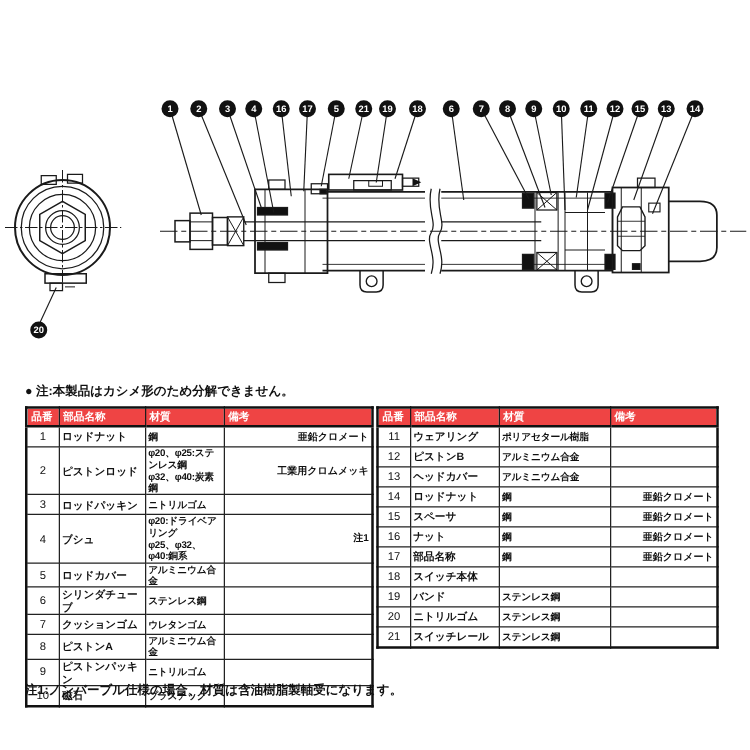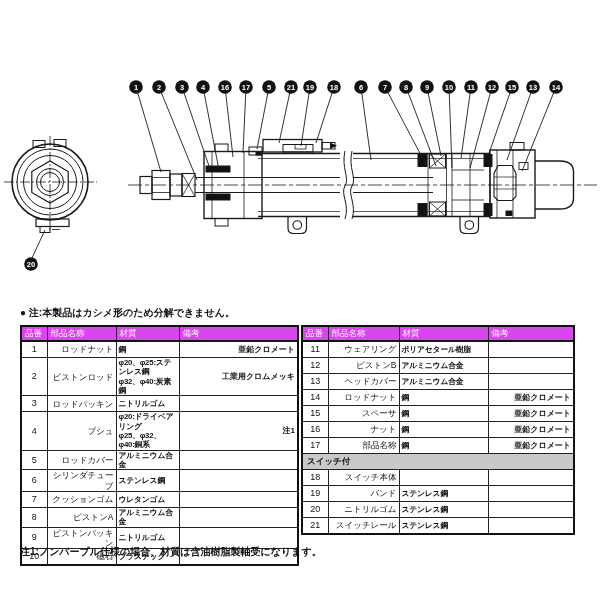--- a/index.html
+++ b/index.html
@@ -10,27 +10,27 @@
   }
   #diagram{position:absolute;left:0;top:0;}
   .note{position:absolute;left:20px;top:306px;font-size:10px;font-weight:bold;letter-spacing:0;}
   .footnote{position:absolute;left:20px;top:545px;font-size:10px;font-weight:bold;}
   table{border-collapse:collapse;position:absolute;table-layout:fixed;background:#fff;}
   #tableL{left:20px;top:325px;width:277px;}
   #tableR{left:301px;top:325px;width:272px;}
   th,td{border:1px solid #222;padding:0 2px;line-height:1.2;overflow:hidden;}
   table{border:2px solid #111;}
   thead th{
-    background:#d946ef;color:#fff;font-size:8.5px;font-weight:normal;text-align:left;
+    background:#ef4444;color:#fff;font-size:8.5px;font-weight:bold;text-align:left;
     height:13px;padding:0 3px;border:1px solid #1c1c1c;border-bottom:2px solid #111;
   }
   tbody td{font-size:8.5px;height:15px;font-weight:500;}
   tbody tr.tall td{height:30px;}
   td.c0{text-align:center;font-size:9px;}
-  td.c1{font-weight:400;text-align:right;}
+  td.c1{font-weight:700;}
   td.c2{font-size:7.8px;letter-spacing:-0.2px;white-space:pre-line;font-weight:600;}
   td.c3{font-size:8px;font-weight:600;text-align:right;}
   td.section{background:#c9c9c9;font-weight:bold;font-size:8.5px;padding-left:4px;}
 </style>
 </head>
 <body>
 
 <svg id="diagram" width="600" height="300" viewBox="0 0 600 300">
   <g stroke="#1a1a1a" fill="none" stroke-width="1">
 
@@ -328,23 +328,20 @@
         <td class="c2">鋼</td>
         <td class="c3">亜鉛クロメート</td>
       </tr>
       <tr>
         <td class="c0">17</td>
         <td class="c1">部品名称</td>
         <td class="c2">鋼</td>
         <td class="c3">亜鉛クロメート</td>
       </tr>
       <tr>
-        <td colspan="4" class="section">スイッチ付</td>
-      </tr>
-      <tr>
         <td class="c0">18</td>
         <td class="c1">スイッチ本体</td>
         <td class="c2"></td>
         <td class="c3"></td>
       </tr>
       <tr>
         <td class="c0">19</td>
         <td class="c1">バンド</td>
         <td class="c2">ステンレス鋼</td>
         <td class="c3"></td>

